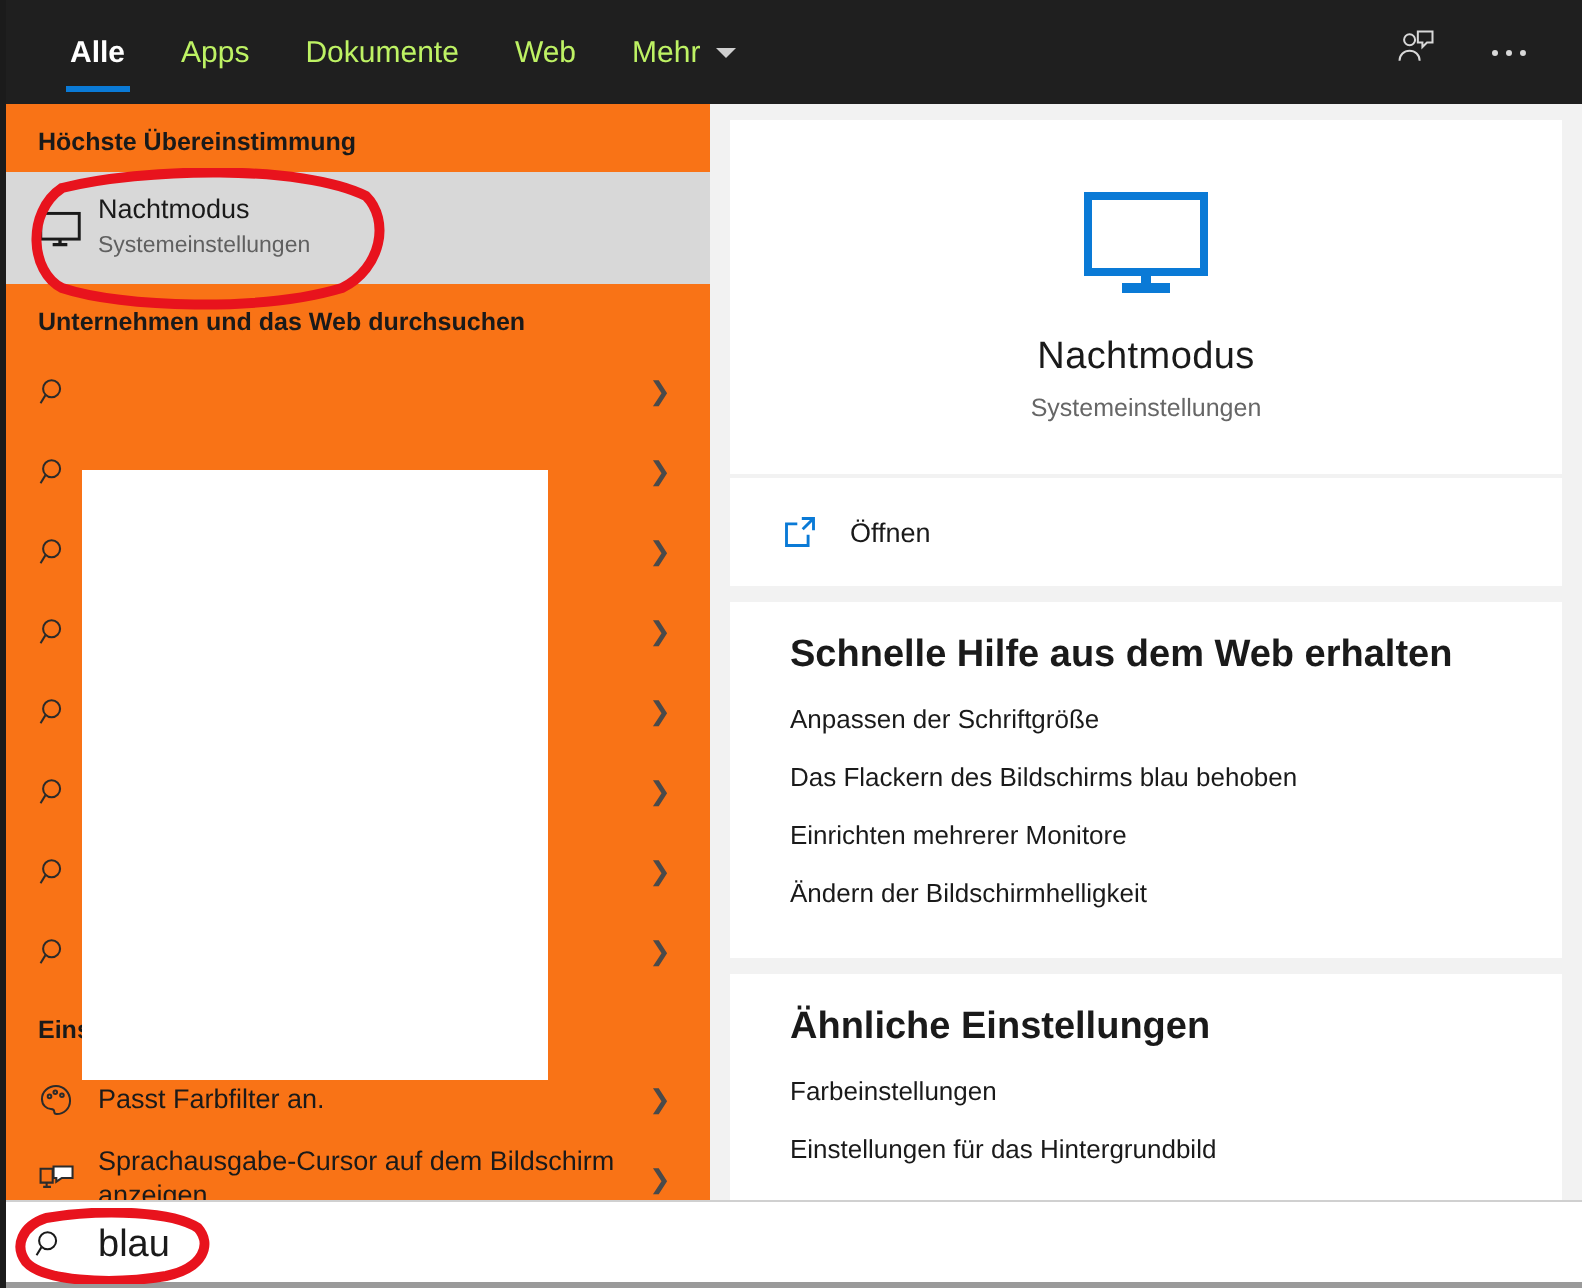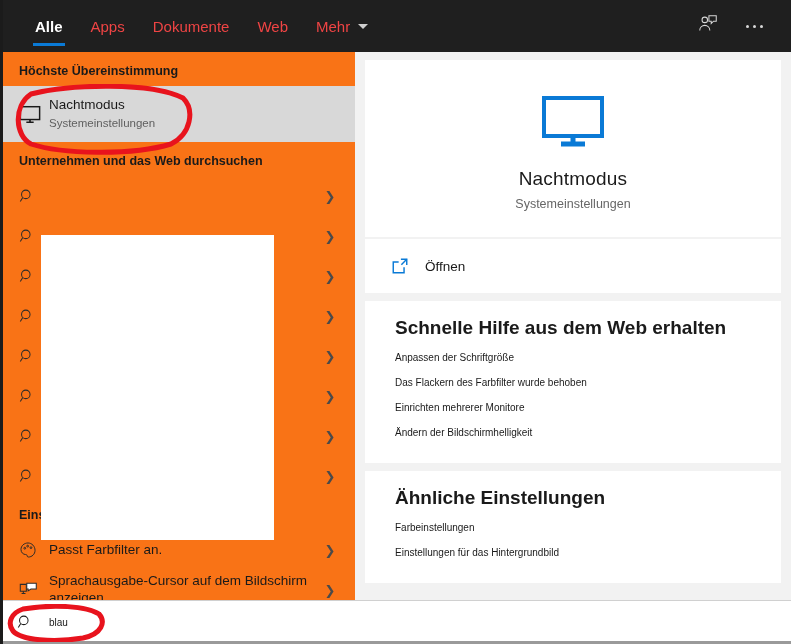--- a/index.html
+++ b/index.html
@@ -18,21 +18,21 @@
 
   
   .header{
     position:absolute;left:0;top:0;right:0;height:52px;
     background:#1f1f1f;
     display:flex;align-items:center;
   }
   .tabs{display:flex;align-items:center;height:52px;padding-left:18px;}
   .tab{
     position:relative;height:52px;display:flex;align-items:center;
-    padding:0 14px;color:#ef4444;font-size:15px;cursor:default;
+    padding:0 14px;color:#bef264;font-size:15px;cursor:default;
   }
   .tab.active{color:#ffffff;font-weight:bold;}
   .tab.active::after{
     content:"";position:absolute;left:12px;right:12px;bottom:6px;height:3px;
     background:#0a7ad6;
   }
   .tab .caret{
     display:inline-block;margin-left:8px;width:0;height:0;
     border-left:5px solid transparent;border-right:5px solid transparent;
     border-top:5px solid #cfcfcf;
@@ -105,34 +105,34 @@
   .card.action{
     margin-top:2px;height:54px;display:flex;align-items:center;padding-left:26px;
   }
   .action .aicon{width:34px;flex:none;display:flex;align-items:center;}
   .action .alabel{font-size:13.5px;color:#1a1a1a;text-align:center;}
   .card.links{margin-top:8px;padding:16px 0 18px 30px;}
   .links h3{
     margin:0 0 6px 0;font-size:19px;font-weight:bold;color:#1a1a1a;
   }
   .links a{
-    display:block;font-size:10px;color:#1a1a1a;text-decoration:none;
+    display:block;font-size:13px;color:#1a1a1a;text-decoration:none;
     padding:7px 0;cursor:default;
   }
 
   
   .searchbar{
     position:absolute;left:0;right:0;bottom:0;height:44px;
     background:#ffffff;border-top:1px solid #d0d0d0;
     display:flex;align-items:center;padding-left:14px;
     box-sizing:border-box;
   }
   .searchbar .sicon{width:30px;flex:none;display:flex;align-items:center;color:#1a1a1a;}
   .searchbar input{
-    border:0;outline:0;background:transparent;font-size:10px;color:#1a1a1a;
+    border:0;outline:0;background:transparent;font-size:19px;color:#1a1a1a;
     font-family:"Liberation Sans","DejaVu Sans",sans-serif;width:400px;
   }
 
   
   .annot{position:absolute;pointer-events:none;}
   .annot-best{left:8px;top:84px;width:186px;height:72px;}
   .annot-search{left:4px;top:604px;width:100px;height:38px;}
   .bottom-line{
     position:absolute;left:0;right:0;bottom:0;height:3px;background:#9a9a9a;
   }
@@ -337,21 +337,21 @@
               <path d="M17.5 2.5 11.5 8.5"></path>
             <path d="M14.5 11.5v6h-12v-12h6"></path>
           </svg>
         </span>
         <span class="alabel">Öffnen</span>
       </div>
 
       <div class="card links">
         <h3>Schnelle Hilfe aus dem Web erhalten</h3>
         <a>Anpassen der Schriftgröße</a>
-        <a>Das Flackern des Farbfilter wurde behoben</a>
+        <a>Das Flackern des Bildschirms blau behoben</a>
         <a>Einrichten mehrerer Monitore</a>
         <a>Ändern der Bildschirmhelligkeit</a>
       </div>
 
       <div class="card links">
         <h3>Ähnliche Einstellungen</h3>
         <a>Farbeinstellungen</a>
         <a>Einstellungen für das Hintergrundbild</a>
       </div>
     </div>

